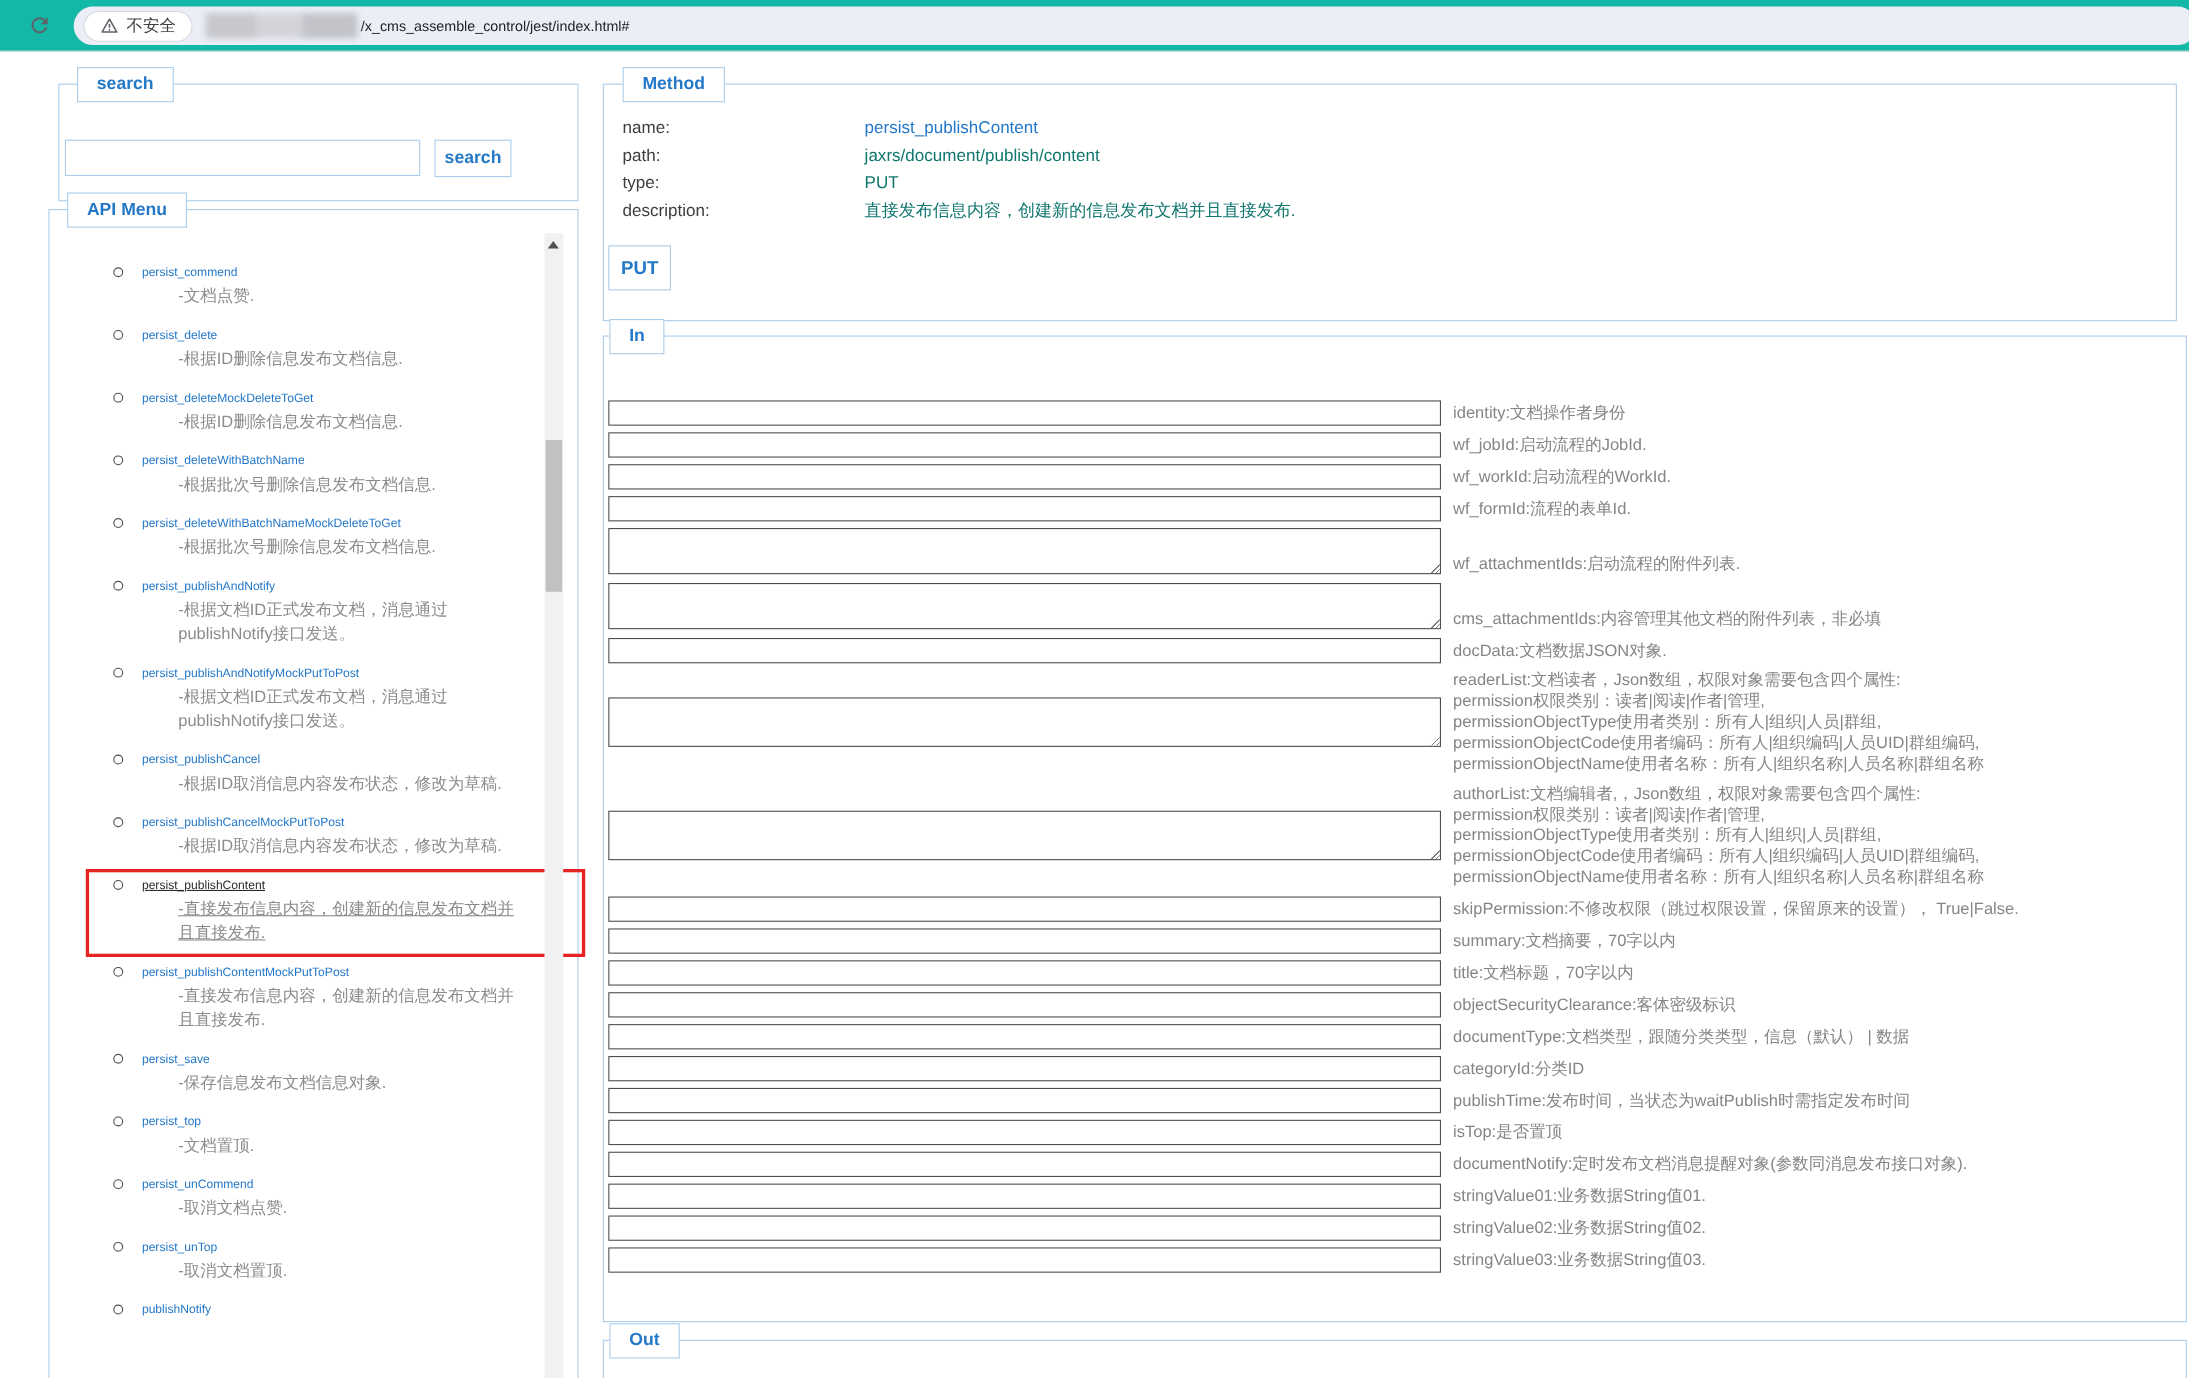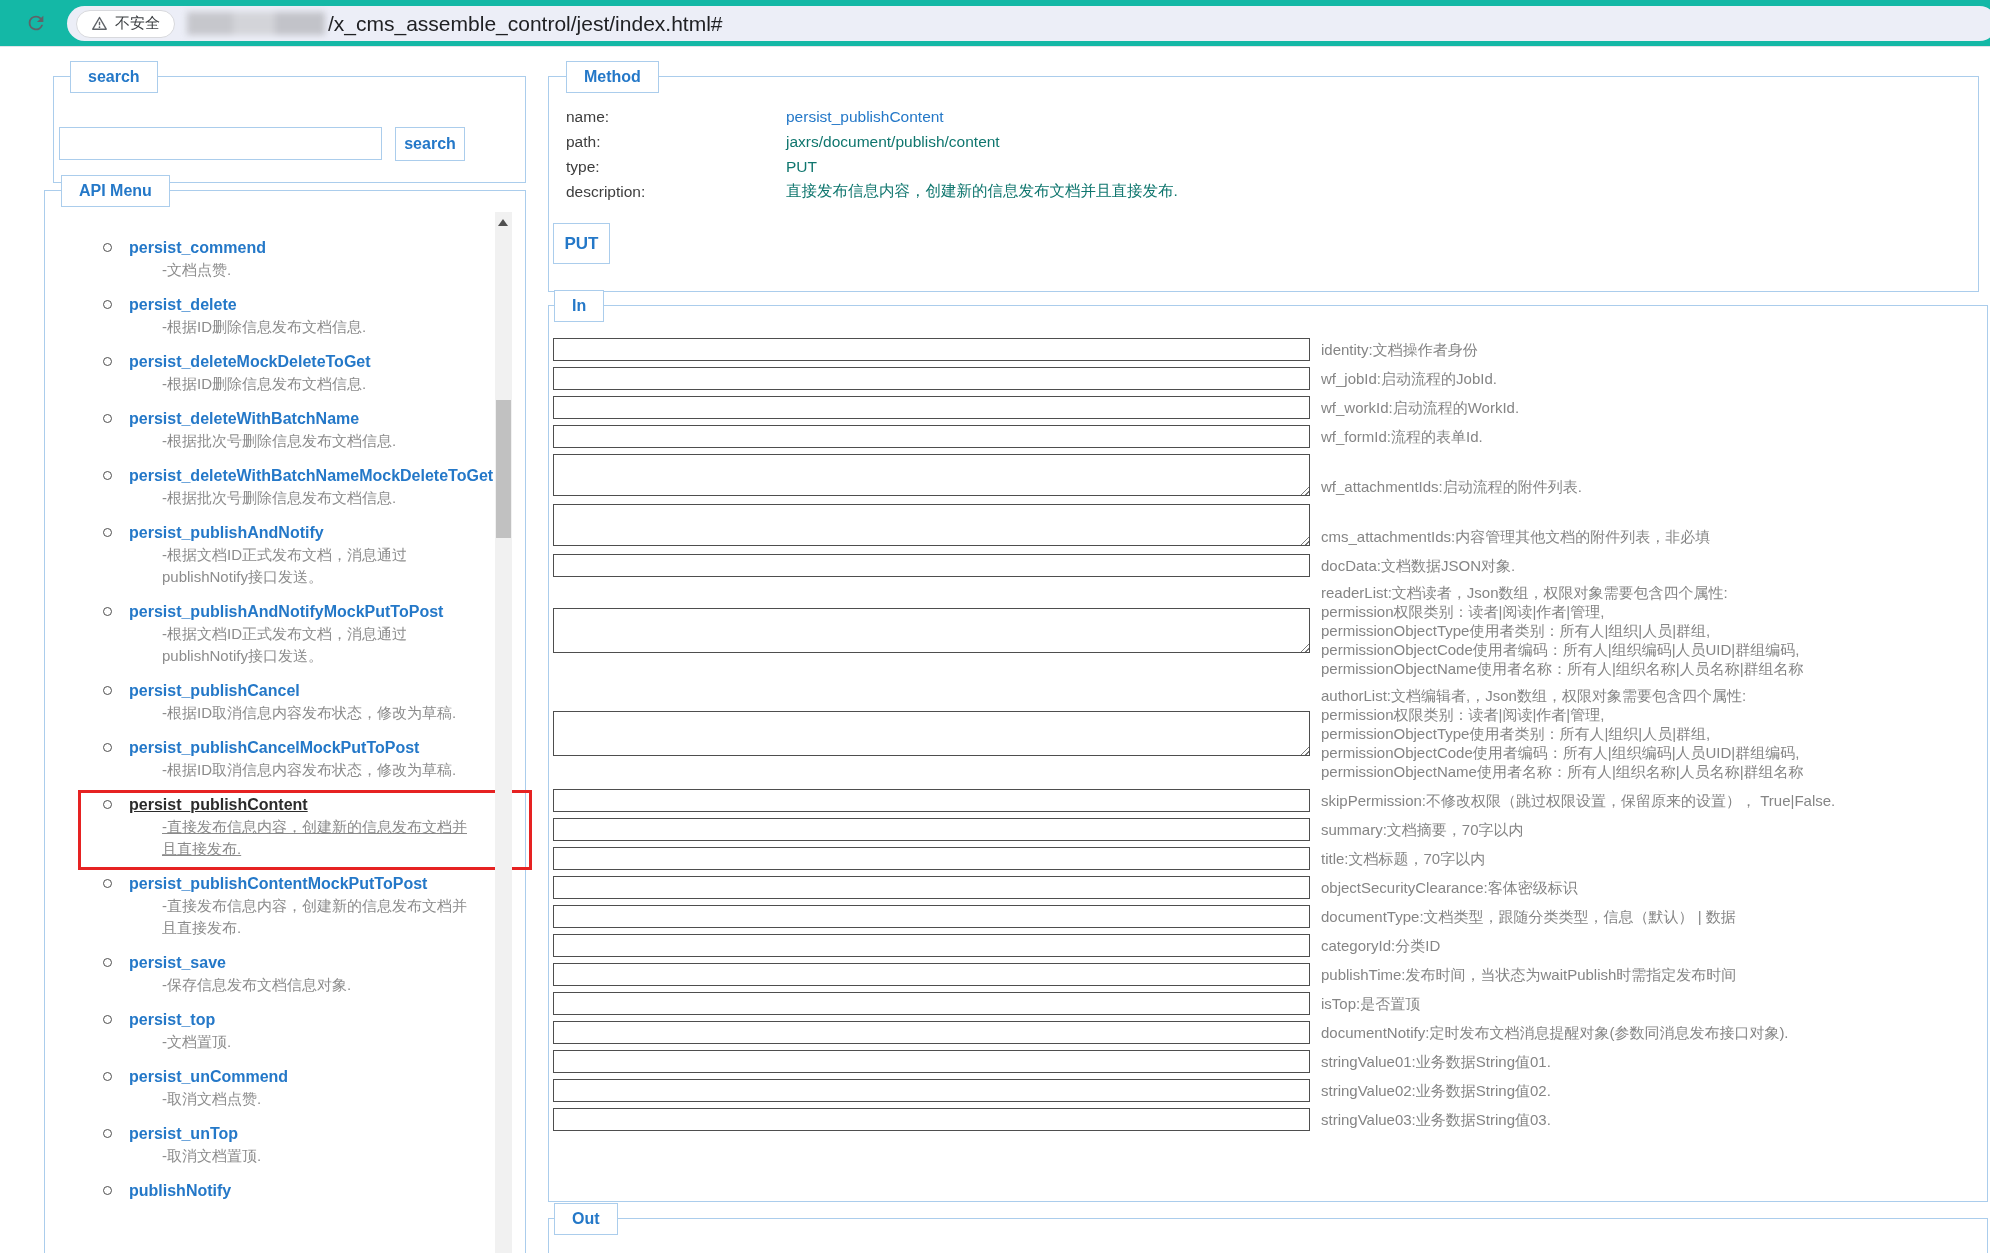--- a/index.html
+++ b/index.html
@@ -18,21 +18,21 @@
   }
   .sec-chip {
     display:flex; align-items:center; gap:7px; background:#fff; border:1px solid #d8d9dd;
     border-radius:15px; height:28px; padding:0 14px; color:#3d4043; font-size:15px; white-space:nowrap;
   }
   .redacted { display:flex; margin-left:12px; filter:blur(3px); }
   .redacted i { display:block; height:23px; }
   .redacted i:nth-child(1){ width:46px; background:#c6c7cc; }
   .redacted i:nth-child(2){ width:42px; background:#d3d4d9; }
   .redacted i:nth-child(3){ width:50px; background:#c2c3c9; }
-  .url-text { color:#202124; font-size:21px; margin-left:3px; white-space:nowrap; }
+  .url-text { color:#202124; font-size:13px; margin-left:3px; white-space:nowrap; }
 
   
   .fs { position:absolute; border:1px solid #abcdec; background:#fff; }
   .fs-legend {
     position:absolute; top:-16px; background:#fff; border:1px solid #abcdec;
     color:#2478c8; font-weight:bold; font-size:16px; padding:5px 17px; line-height:20px; white-space:nowrap;
   }
 
   
   .search-fs { left:53px; top:76px; width:473px; height:107px; }
@@ -45,21 +45,21 @@
     position:absolute; left:341px; top:50px; width:70px; height:34px; background:#fff;
     border:1px solid #abcdec; color:#2478c8; font-weight:bold; font-size:16px; cursor:pointer;
   }
 
   
   .menu-fs { left:44px; top:190px; width:482px; height:1100px; }
   .menu-fs .fs-legend { left:16px; }
   .menu-list { position:absolute; top:46px; left:57px; width:395px; }
   .menu-item { position:relative; padding-left:27px; margin-bottom:13px; width:370px; }
   .bullet { position:absolute; left:1px; top:6px; width:9px; height:9px; border:1.5px solid #4f4f4f; border-radius:50%; }
-  .menu-link { color:#2478c8; font-weight:bold; font-size:16px; line-height:22px; text-decoration:none; cursor:pointer; }
+  .menu-link { color:#2478c8; font-weight:normal; font-size:11px; line-height:22px; text-decoration:none; cursor:pointer; }
   .menu-desc { color:#8c8c8c; font-size:15px; line-height:22px;margin-left:33px; }
   .menu-item.selected .menu-link { color:#2b2b2b; text-decoration:underline; }
   .menu-item.selected .menu-desc { color:#8a8a8a; text-decoration:underline; }
   .menu-item.selected::after {
     content:""; position:absolute; left:-24px; right:-60px; top:-4px; bottom:-10px;
     border:3px solid #e62222; pointer-events:none;
   }
 
   
   .sb-track { position:absolute; left:450px; top:21px; width:17px; height:1079px; background:#f1f1f1; }
@@ -76,21 +76,21 @@
   .m-value { color:#0f766e; }
   .m-value.is-link { color:#2478c8; }
   .put-btn {
     position:absolute; left:4px; top:146px; width:57px; height:41px; background:#fff;
     border:1px solid #abcdec; color:#2478c8; font-weight:bold; font-size:17px; cursor:pointer;
   }
 
   
   .in-fs { left:548px; top:305px; width:1440px; height:897px; }
   .in-fs .fs-legend, .out-fs .fs-legend { left:5px; }
-  .in-rows { position:absolute; top:32px; left:4px; right:8px; }
+  .in-rows { position:absolute; top:58px; left:4px; right:8px; }
   .in-row { display:flex; }
   .field-wrap { width:757px; flex:none; position:relative; }
   .f-input { width:100%; height:23px; border:1px solid #4e4e4e; padding:0 5px; font-size:14px; outline:none; background:#fff; }
   .f-ta { display:block; width:100%; border:1px solid #4e4e4e; resize:none; font-size:14px; outline:none; background:#fff; padding:2px 5px; }
   .r-input { margin-bottom:6px; align-items:center; }
   .r-ta { margin-bottom:8px; align-items:flex-end; }
   .r-ta .f-ta { height:42px; }
   .r-tall { margin-bottom:8px; align-items:center; }
   .r-tall .f-ta { height:45px; }
   .grip {

